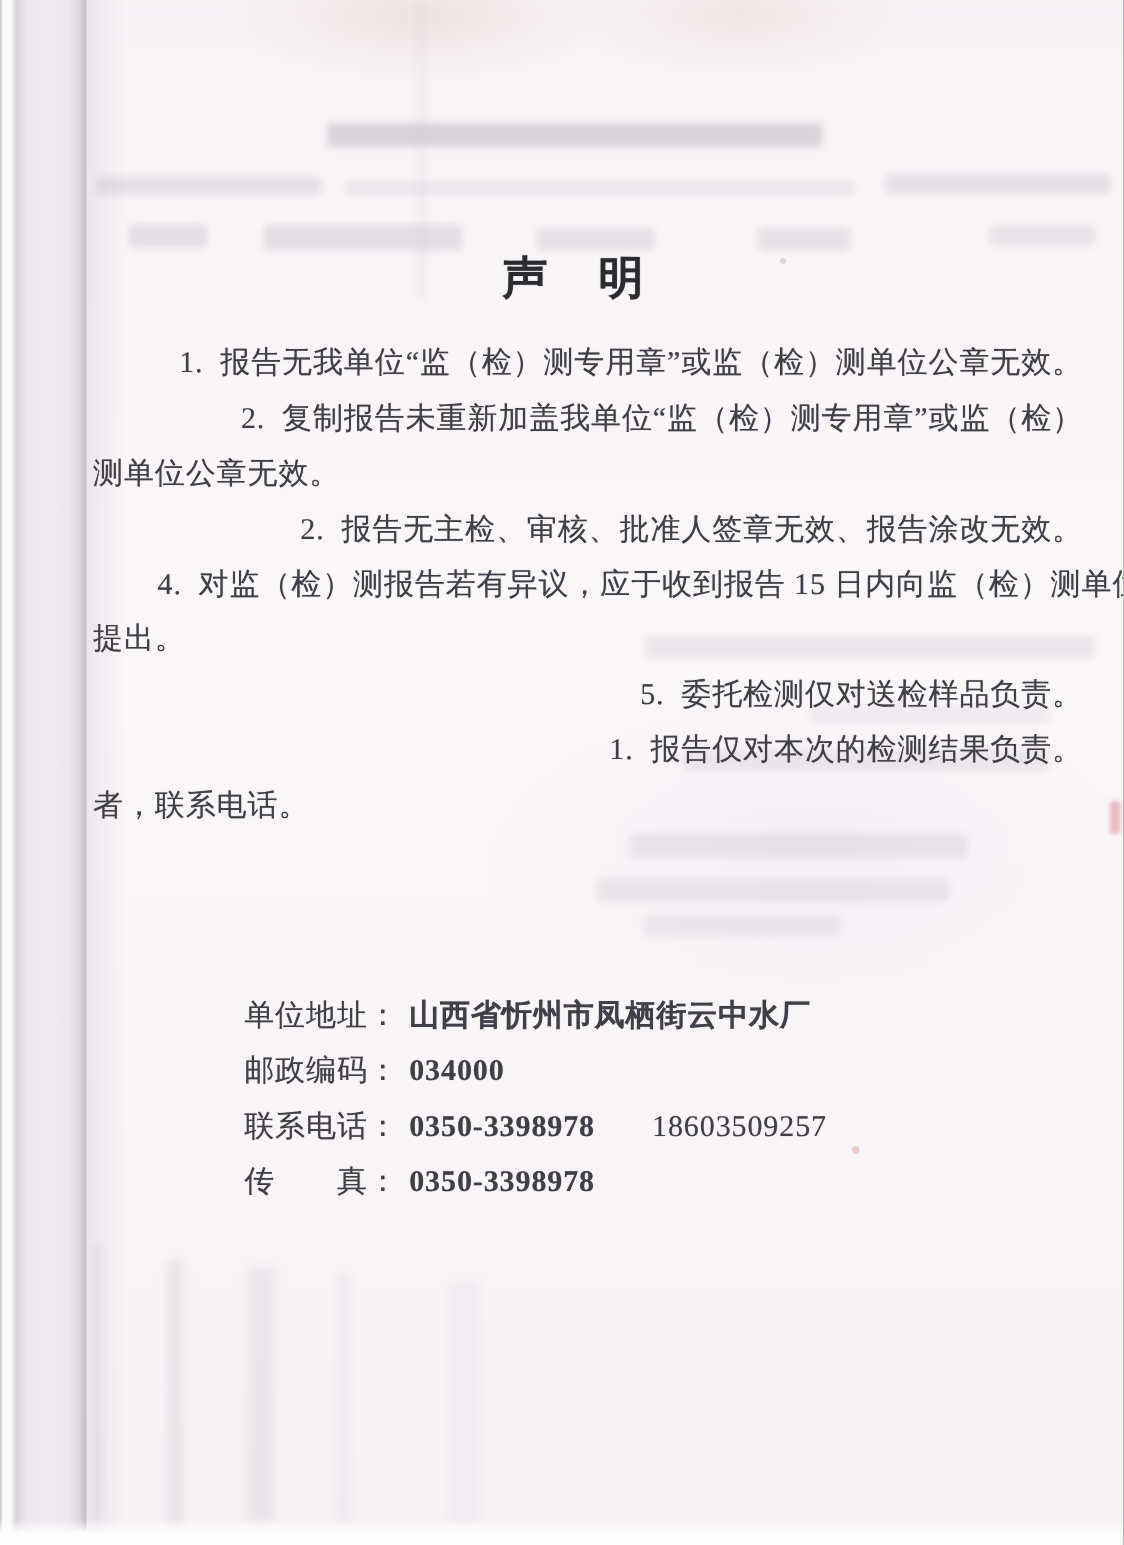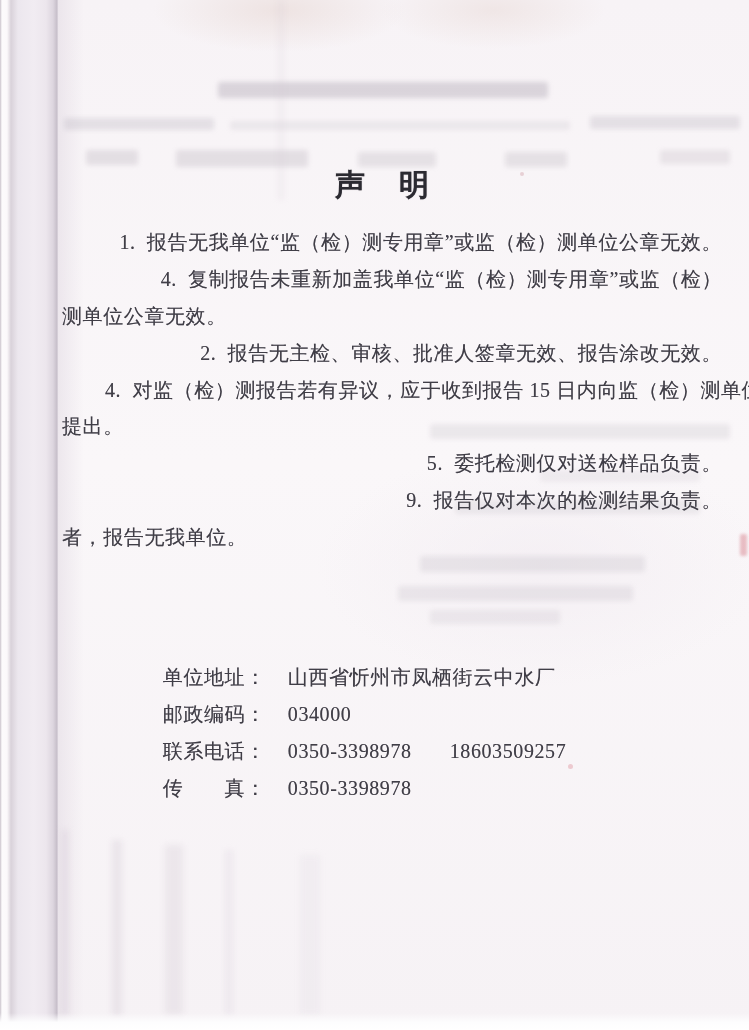--- a/index.html
+++ b/index.html
@@ -69,21 +69,21 @@
   }
   .line.indent{padding-left:43px;text-align:right;}
 
   .contact{position:absolute;top:622px;left:56px;}
   .contact-row{
     white-space:pre;line-height:37px;height:37px;
     font-size:20px;letter-spacing:0.6px;
     color:#403e47;
     text-shadow:0 0 0.6px rgba(64,62,71,0.5);
   }
-  .contact-row .value{margin-left:22px;}
+  .contact-row .value{margin-left:7px;font-weight:bold;}
   .contact-row .value2{margin-left:38px;}
 </style>
 </head>
 <body>
 
 <div class="scan">
 
   <div class="paper"></div>
   <div class="left-strip"></div>
 
@@ -115,28 +115,28 @@
   <div class="speck" style="left:520px;top:172px;width:4px;height:4px;background:rgba(200,140,150,0.35);"></div>
 
   <div class="bottom-strip"></div>
 
   <div class="content">
 
     <h1 class="title">声　明</h1>
 
     <div class="lines">
       <div class="line indent">1.  报告无我单位“监（检）测专用章”或监（检）测单位公章无效。</div>
-      <div class="line indent">4.  复制报告未重新加盖我单位“监（检）测专用章”或监（检）</div>
+      <div class="line indent">2.  复制报告未重新加盖我单位“监（检）测专用章”或监（检）</div>
       <div class="line">测单位公章无效。</div>
       <div class="line indent">2.  报告无主检、审核、批准人签章无效、报告涂改无效。</div>
       <div class="line indent">4.  对监（检）测报告若有异议，应于收到报告 15 日内向监（检）测单位</div>
       <div class="line">提出。</div>
       <div class="line indent">5.  委托检测仅对送检样品负责。</div>
-      <div class="line indent">9.  报告仅对本次的检测结果负责。</div>
-      <div class="line">者，报告无我单位。</div>
+      <div class="line indent">1.  报告仅对本次的检测结果负责。</div>
+      <div class="line">者，联系电话。</div>
     </div>
 
     <div class="contact">
       <div class="contact-row">
         <span>单位地址：</span><span class="value">山西省忻州市凤栖街云中水厂</span>
       </div>
       <div class="contact-row">
         <span>邮政编码：</span><span class="value">034000</span>
       </div>
       <div class="contact-row">

